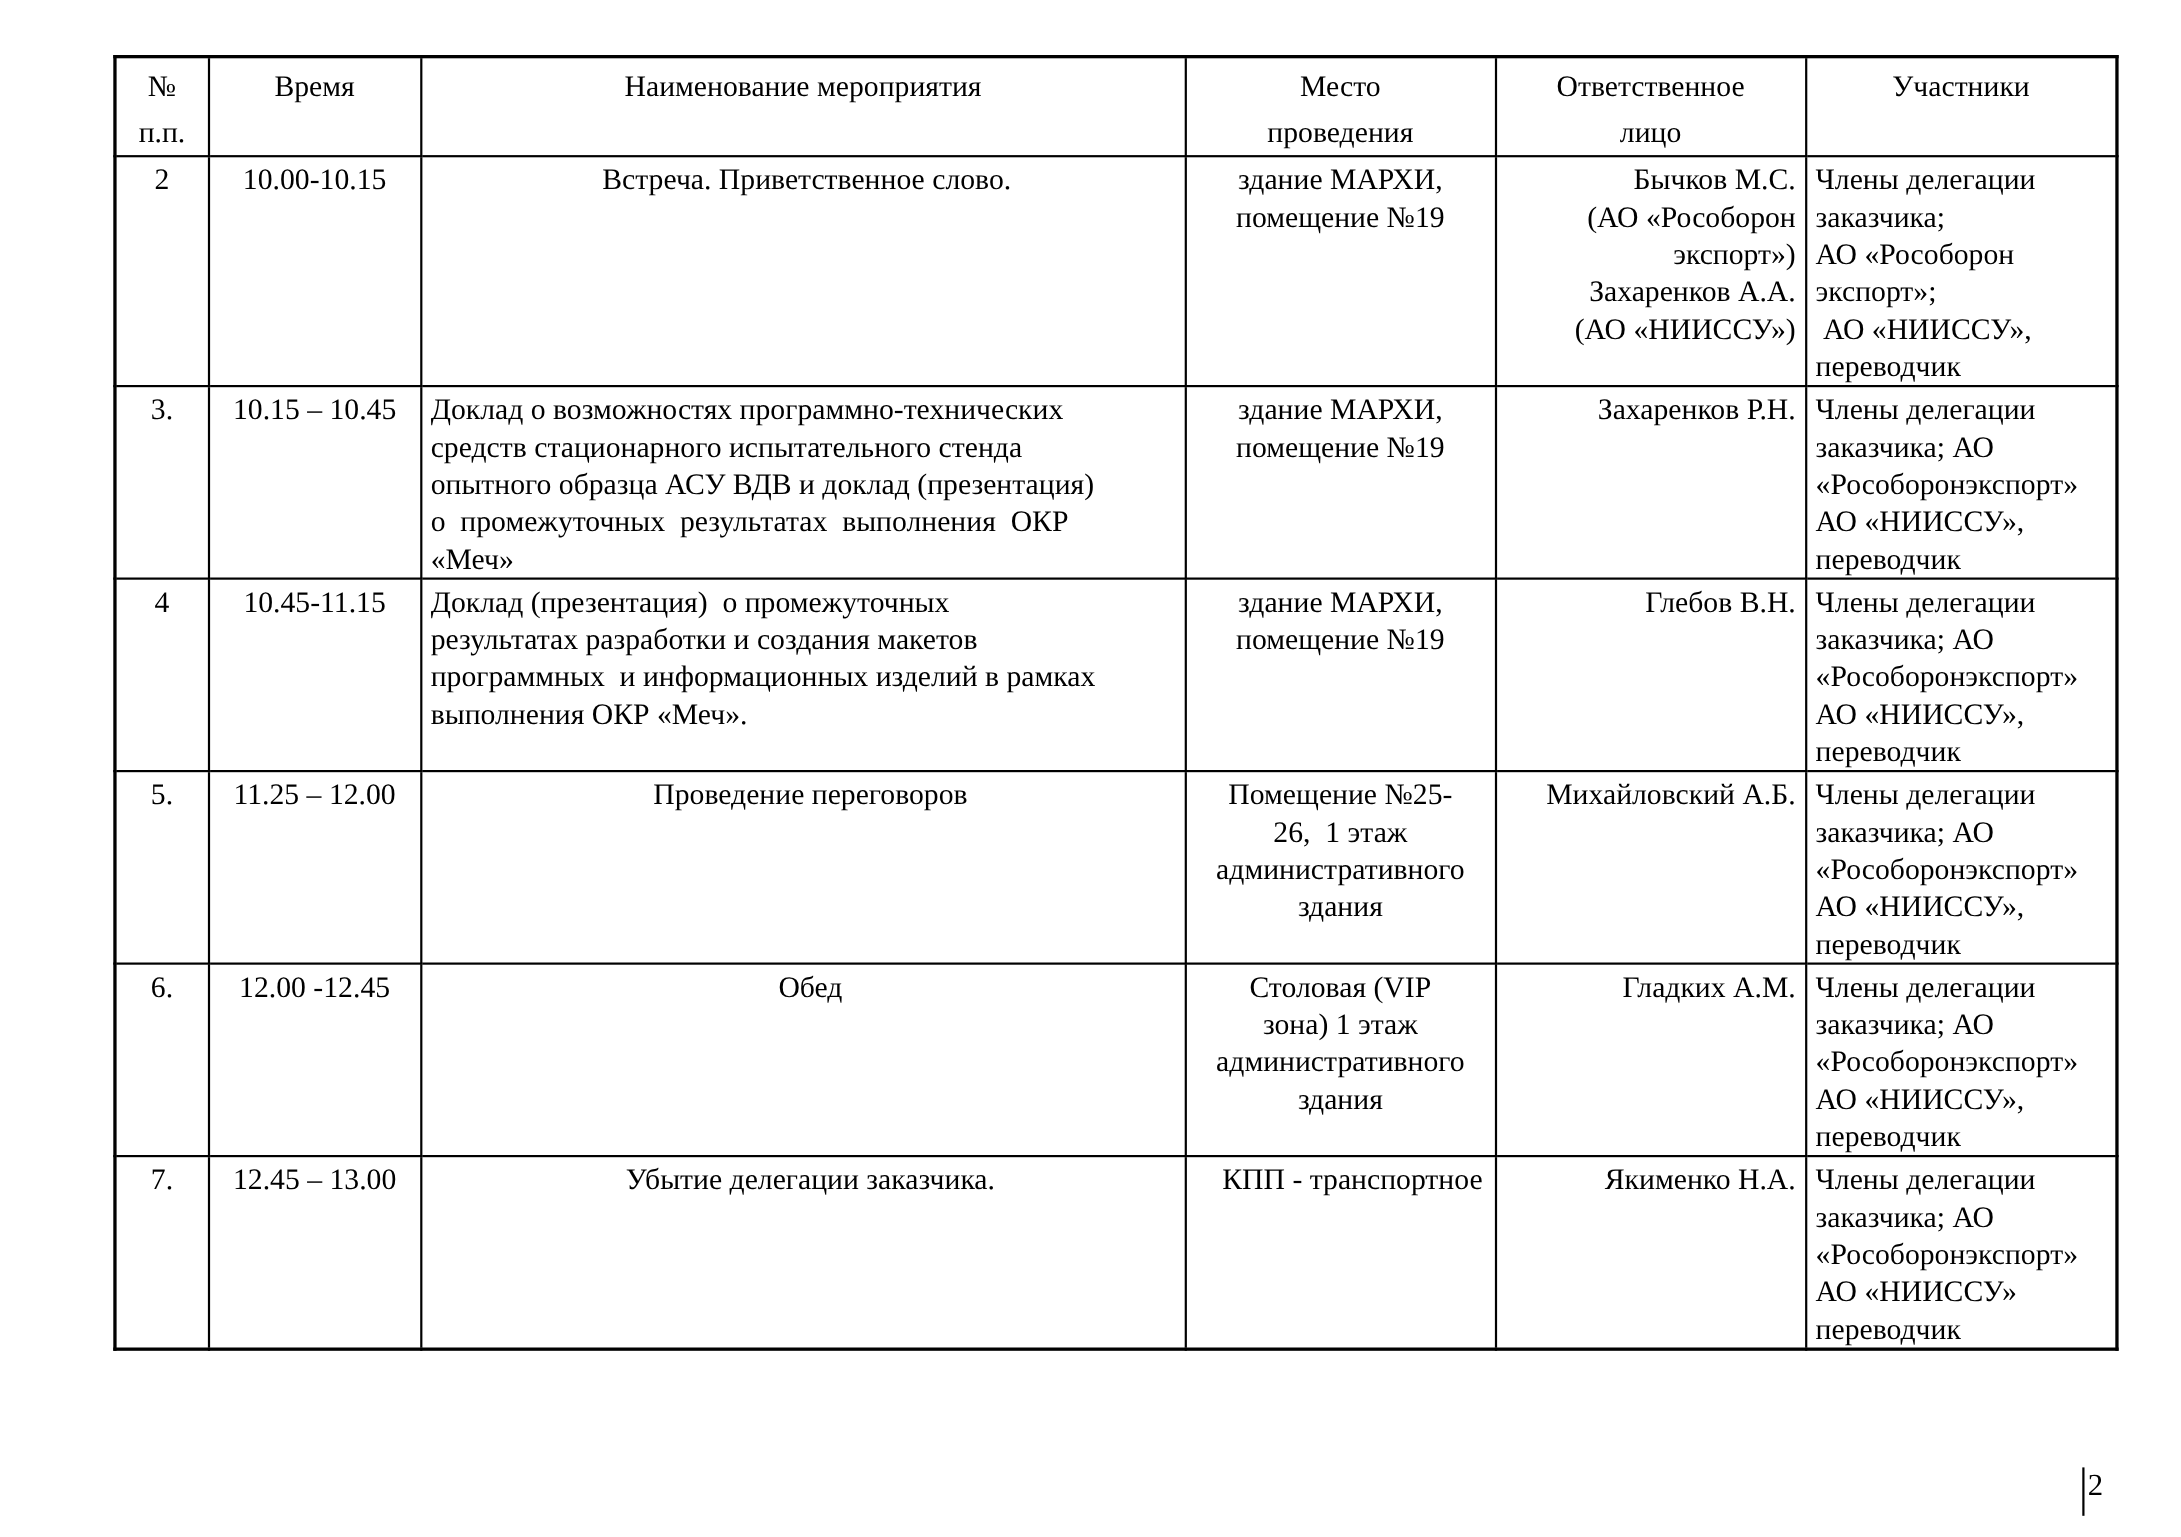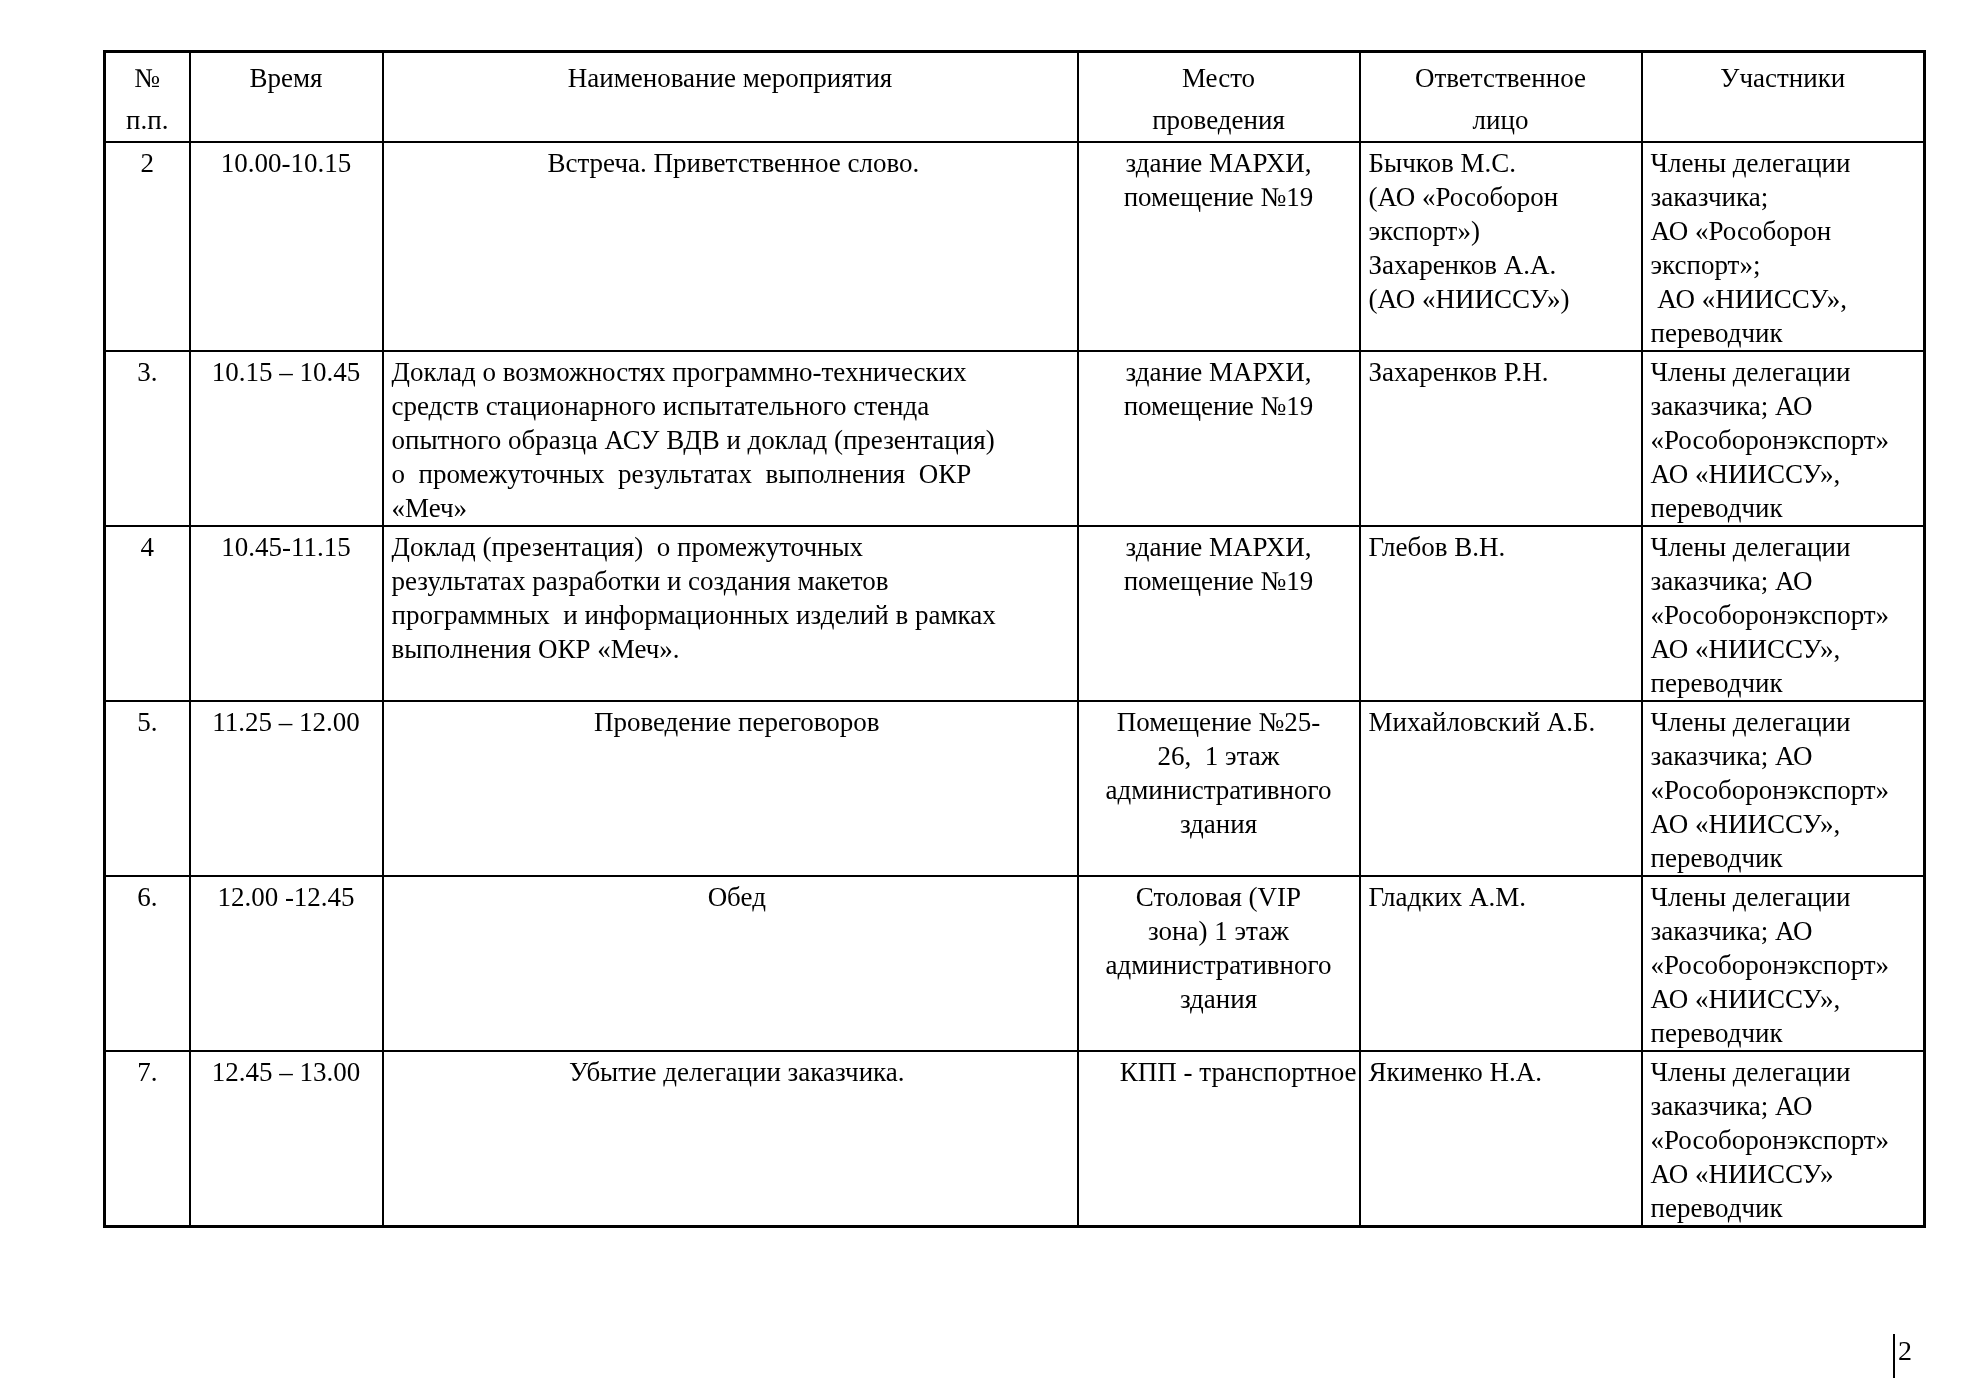--- a/index.html
+++ b/index.html
@@ -42,22 +42,22 @@
     text-align: center;
     line-height: 42px;
     padding-top: 4px;
   }
   
   .c-num   { text-align: center; }
   .c-time  { text-align: center; }
   .c-event { text-align: center; padding-left: 11px; padding-right: 10px; }
   .c-event.just { white-space: pre-wrap; text-align: left; }
   .c-place { text-align: center; padding-left: 4px; padding-right: 4px; margin-top: 36px; }
-  .c-place.align-left { text-align: right; padding-left: 24px; padding-right: 2px; }
-  .c-resp  { text-align: left; padding-left: 4px; padding-right: 4px; }
+  .c-place.align-left { text-align: center; padding-left: 24px; padding-right: 2px; }
+  .c-resp  { text-align: right; padding-left: 4px; padding-right: 4px; }
   .c-part  { text-align: left; padding-left: 8px; padding-right: 2px; }
   
   .rh0 { height: 85px; }
   .rh1 { height: 136px; }
   .rh2 { height: 202px; }
   .rh3 { height: 173px; }
   .rh4 { height: 175px; }
   .rh5 { height: 175px; }
   .rh6 { height: 173px; }
   .rh7 { height: 172px; }

